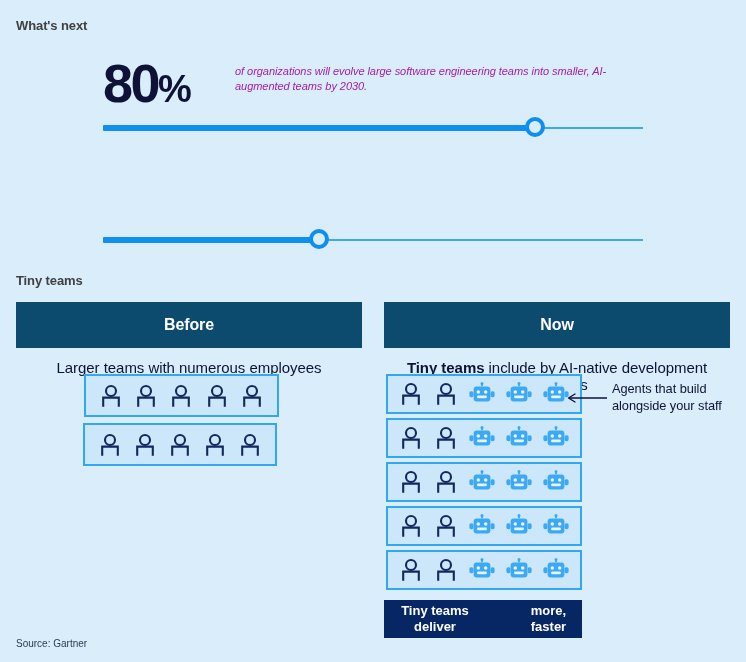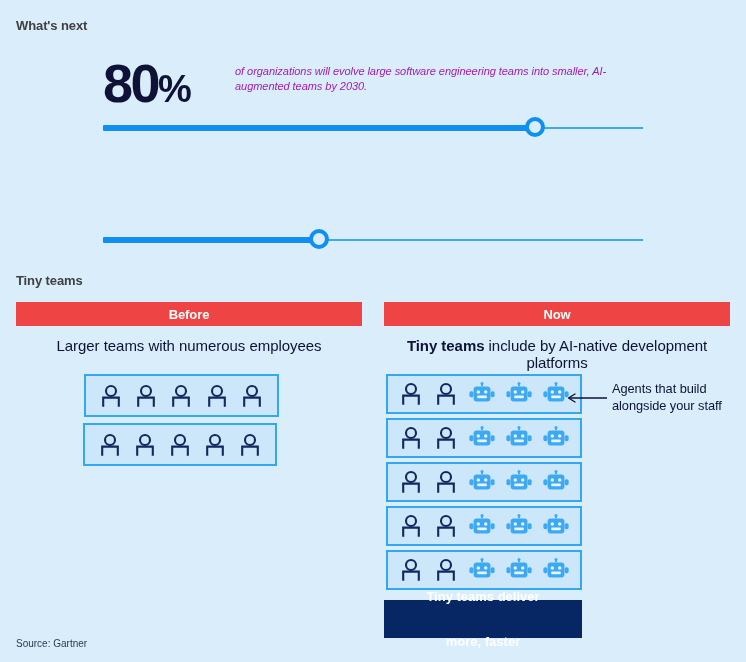--- a/index.html
+++ b/index.html
@@ -64,25 +64,25 @@
     border: 4.5px solid #0f8ff0; background: #d9edfb;
     transform: translateX(-10px);
   }
 
   
   .col { position: absolute; }
   #col-before { left: 16px; top: 302px; width: 346px; }
   #col-now    { left: 384px; top: 302px; width: 346px; }
 
   .col-header {
-    height: 24px;
-    background: #ef4444;
+    height: 46px;
+    background: #0c4a6e;
     display: flex; align-items: center; justify-content: center;
     color: #ffffff;
-    font-size: 13px;
+    font-size: 16px;
     font-weight: bold;
     letter-spacing: -0.1px;
   }
   .col-sub {
     margin-top: 11px;
     text-align: center;
     font-size: 15px;
     color: #0d1236;
     letter-spacing: -0.05px;
   }
@@ -115,21 +115,21 @@
     position: absolute; left: 46px; top: 3px;
     font-size: 12.8px; color: #0d1236; line-height: 1.32;
     letter-spacing: -0.05px; width: 140px;
   }
 
   
   #banner {
     position: absolute; left: 384px; top: 600px;
     width: 198px; height: 38px;
     background: #062763;
-    display: flex; flex-direction: column;
+    display: flex; 
     align-items: center; justify-content: center;
     color: #fff; font-size: 13px; font-weight: bold;
     line-height: 1.22; text-align: center; gap: 29px;
   }
 
   #source {
     position: absolute; left: 16px; top: 638px;
     font-size: 10px; color: #2a3b52;
   }
 </style>

